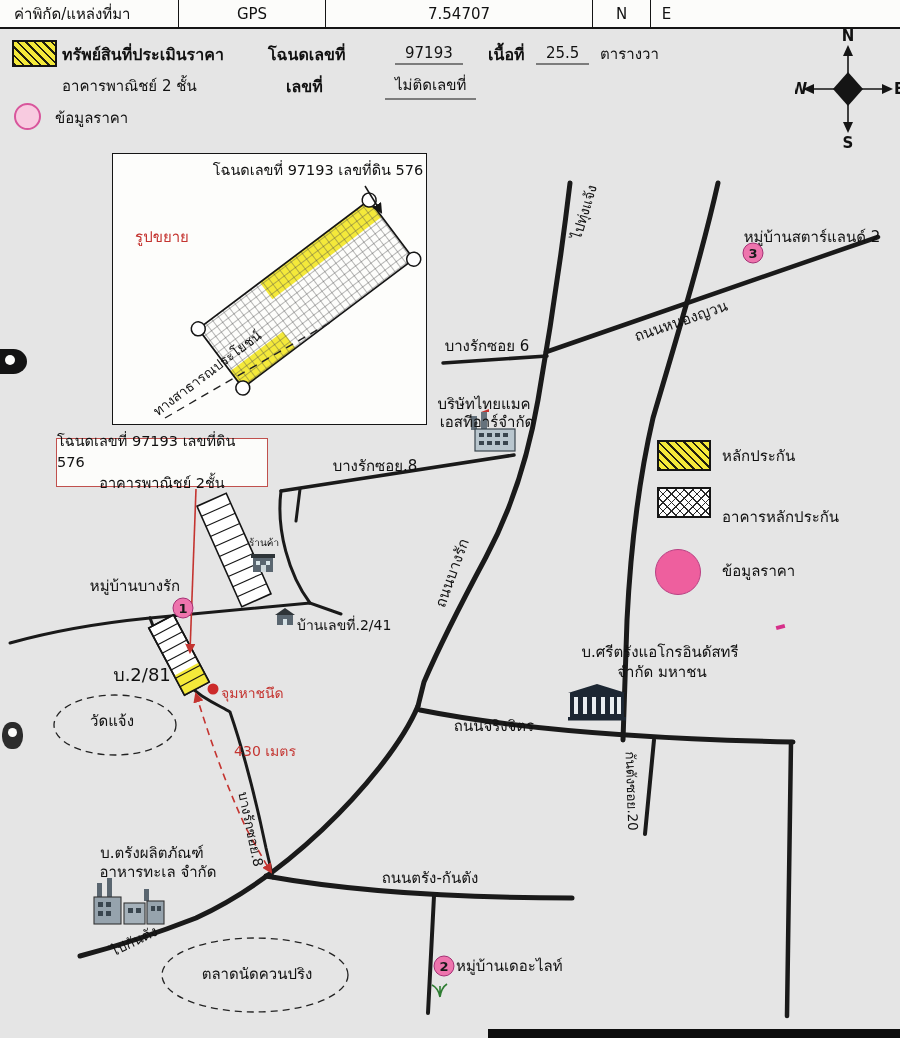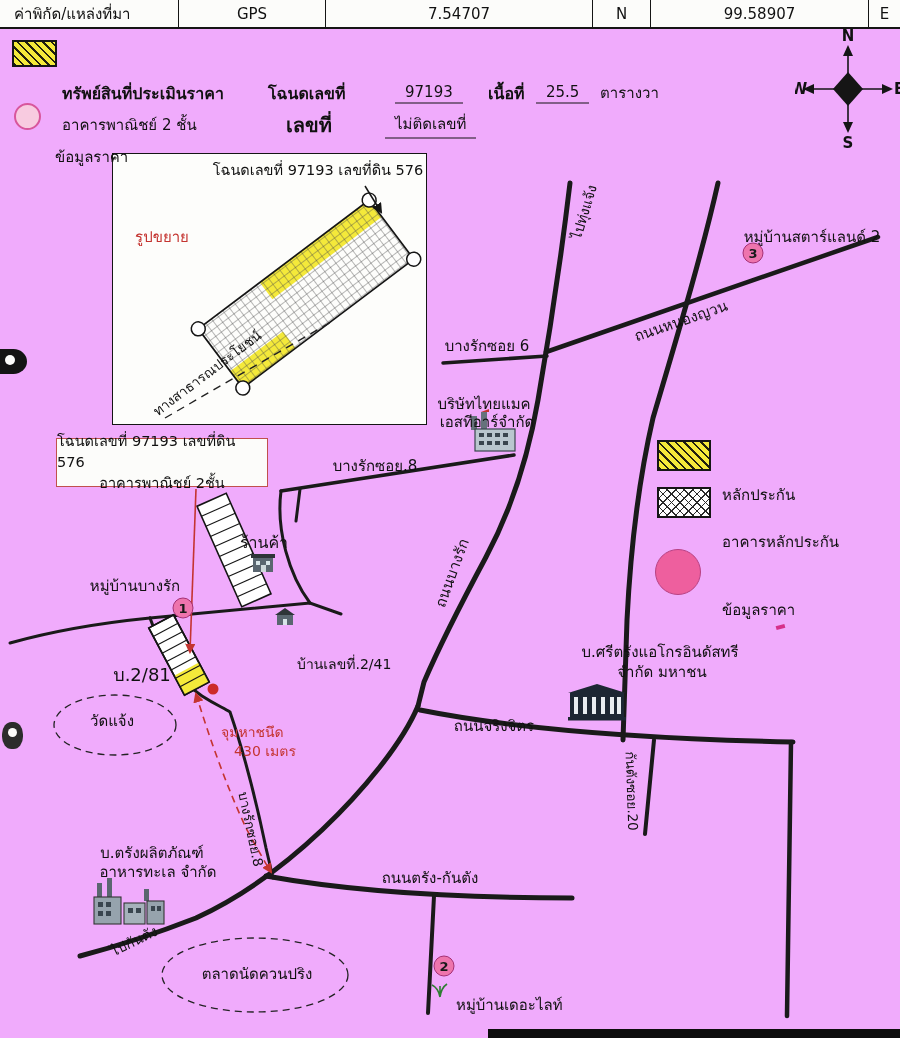--- a/index.html
+++ b/index.html
@@ -1,35 +1,35 @@
 <!DOCTYPE html>
 <html><head>
 <meta charset="utf-8">
 <style>
   * { margin:0; padding:0; box-sizing:border-box; }
   html,body { background:#9a9a9a; }
   .page {
     position:relative; width:900px; height:1038px; margin:0 auto;
-    background:#f0abfc; overflow:hidden;
+    background:#e5e5e5; overflow:hidden;
     font-family:"DejaVu Sans", sans-serif; color:#111;
   }
   svg { display:block; }
   .abs { position:absolute; }
 
   
   .topbar { position:absolute; left:0; top:0; width:900px; height:29px;
             border-bottom:2px solid #151515; display:flex; background:#fcfcfa; z-index:30; }
   .topbar .cell { height:100%; display:flex; align-items:center; justify-content:center;
                   font-size:15px; border-left:1.3px solid #151515; }
   .topbar .cell:first-child { border-left:none; justify-content:flex-start; padding-left:14px; }
 
   
   .lbl, .lbl-left { position:absolute; white-space:nowrap; font-size:15px; z-index:25; }
   .lbl { transform:translate(-50%,-50%); }
-  .lbl-left { transform:translate(0,-50%);margin-top:39px; }
+  .lbl-left { transform:translate(0,-50%); }
   .bold { font-weight:bold; }
   .red { color:#c43430; }
   .underlined { border-bottom:1.6px solid #151515; padding:0 10px 2px 10px; }
 
   .hatch-y { background-color:#f4e93a;
     background-image:repeating-linear-gradient(45deg, rgba(10,10,10,.9) 0 1.5px, transparent 1.5px 6px);
     border:2px solid #151515; }
   .hatch-x { background-color:#fff;
     background-image:
       repeating-linear-gradient(45deg, #2a2a2a 0 1px, transparent 1px 6px),
@@ -192,34 +192,33 @@
     <g transform="translate(440,989)">
       <path d="M0,8 C-1,2 -4,-2 -8,-4 M0,8 C1,1 4,-3 7,-5 M0,8 L0,-3" stroke="#2e7d32" stroke-width="1.6" fill="none"></path>
     </g>
   </svg>
 
   <div class="topbar">
     <div class="cell" style="width:178px;">ค่าพิกัด/แหล่งที่มา</div>
     <div class="cell" style="width:147px;">GPS</div>
     <div class="cell" style="width:267px;">7.54707</div>
     <div class="cell" style="width:58px;">N</div>
-    <div class="cell" style="width:218px;">99.58907</div>
     <div class="cell" style="width:32px;">E</div>
   </div>
 
   <div class="abs hatch-y" style="left:12px;top:40px;width:45px;height:27px;z-index:25;"></div>
   <div class="lbl-left bold" style="left:62px;top:54px;font-size:16px;">ทรัพย์สินที่ประเมินราคา</div>
   <div class="lbl-left bold" style="left:268px;top:54px;font-size:16px;">โฉนดเลขที่</div>
   <div class="lbl-left underlined" style="left:395px;top:54px;">97193</div>
   <div class="lbl-left bold" style="left:488px;top:54px;font-size:16px;">เนื้อที่</div>
   <div class="lbl-left underlined" style="left:536px;top:54px;">25.5</div>
   <div class="lbl-left" style="left:600px;top:54px;">ตารางวา</div>
 
   <div class="lbl-left" style="left:62px;top:86px;">อาคารพาณิชย์ 2 ชั้น</div>
-  <div class="lbl-left bold" style="left:286px;top:86px;font-size:20px;">เลขที่</div>
+  <div class="lbl-left bold" style="left:286px;top:86px;font-size:16px;">เลขที่</div>
   <div class="lbl-left underlined" style="left:385px;top:86px;">ไม่ติดเลขที่</div>
 
   <div class="abs pinkring" style="left:14px;top:103px;width:27px;height:27px;z-index:25;"></div>
   <div class="lbl-left" style="left:55px;top:118px;">ข้อมูลราคา</div>
 
   <svg class="abs" width="110" height="122" viewBox="0 0 110 122" style="left:795px;top:28px;z-index:25;">
     <line x1="53" y1="26" x2="53" y2="96" stroke="#151515" stroke-width="1.6"></line>
     <line x1="17" y1="61" x2="89" y2="61" stroke="#151515" stroke-width="1.6"></line>
     <polygon points="53,17 48,28 58,28" fill="#151515"></polygon>
     <polygon points="53,105 48,94 58,94" fill="#151515"></polygon>
@@ -261,32 +260,32 @@
   <div class="lbl" style="left:207px;top:373px;font-size:13.5px;transform:translate(-50%,-50%) rotate(-37deg);">ทางสาธารณประโยชน์</div>
 
   <div class="callout">
     <div>โฉนดเลขที่ 97193 เลขที่ดิน 576</div>
     <div>อาคารพาณิชย์ 2ชั้น</div>
   </div>
 
   <div class="abs hatch-y" style="left:657px;top:440px;width:54px;height:31px;z-index:20;"></div>
   <div class="lbl-left" style="left:722px;top:456px;">หลักประกัน</div>
   <div class="abs hatch-x" style="left:657px;top:487px;width:54px;height:31px;z-index:20;"></div>
-  <div class="lbl-left" style="left:722px;top:503px;">อาคารหลักประกัน</div>
+  <div class="lbl-left" style="left:722px;top:517px;">อาคารหลักประกัน</div>
   <div class="abs legend-circle" style="left:655px;top:549px;width:46px;height:46px;z-index:20;"></div>
   <div class="lbl-left" style="left:722px;top:571px;">ข้อมูลราคา</div>
 
   <div class="lbl" style="left:584px;top:212px;font-size:14px;transform:translate(-50%,-50%) rotate(-73deg);">ไปทุ่งแจ้ง</div>
   <div class="lbl" style="left:812px;top:237px;">หมู่บ้านสตาร์แลนด์ 2</div>
   <div class="lbl" style="left:681px;top:321px;transform:translate(-50%,-50%) rotate(-19deg);">ถนนหนองญวน</div>
   <div class="lbl" style="left:487px;top:346px;">บางรักซอย 6</div>
   <div class="lbl" style="left:484px;top:404px;">บริษัทไทยแมค</div>
   <div class="lbl" style="left:487px;top:422px;">เอสทีอาร์จำกัด</div>
   <div class="lbl" style="left:375px;top:466px;">บางรักซอย.8</div>
-  <div class="lbl" style="left:264px;top:542px;font-size:16px;">ร้านค้า</div>
+  <div class="lbl" style="left:264px;top:542px;font-size:10px;">ร้านค้า</div>
   <div class="lbl" style="left:135px;top:586px;">หมู่บ้านบางรัก</div>
   <div class="lbl-left" style="left:297px;top:625px;font-size:14px;">บ้านเลขที่.2/41</div>
   <div class="lbl" style="left:142px;top:674px;font-size:18px;">บ.2/81</div>
   <div class="lbl-left red" style="left:221px;top:693px;font-size:14px;">จุมหาชนึด</div>
   <div class="lbl" style="left:112px;top:721px;">วัดแจ้ง</div>
   <div class="lbl red" style="left:265px;top:751px;font-size:14px;">430 เมตร</div>
   <div class="lbl" style="left:452px;top:573px;transform:translate(-50%,-50%) rotate(-70deg);">ถนนบางรัก</div>
   <div class="lbl" style="left:660px;top:652px;">บ.ศรีตรังแอโกรอินดัสทรี</div>
   <div class="lbl" style="left:662px;top:672px;">จำกัด มหาชน</div>
   <div class="lbl" style="left:494px;top:726px;">ถนนจริงจิตร</div>

